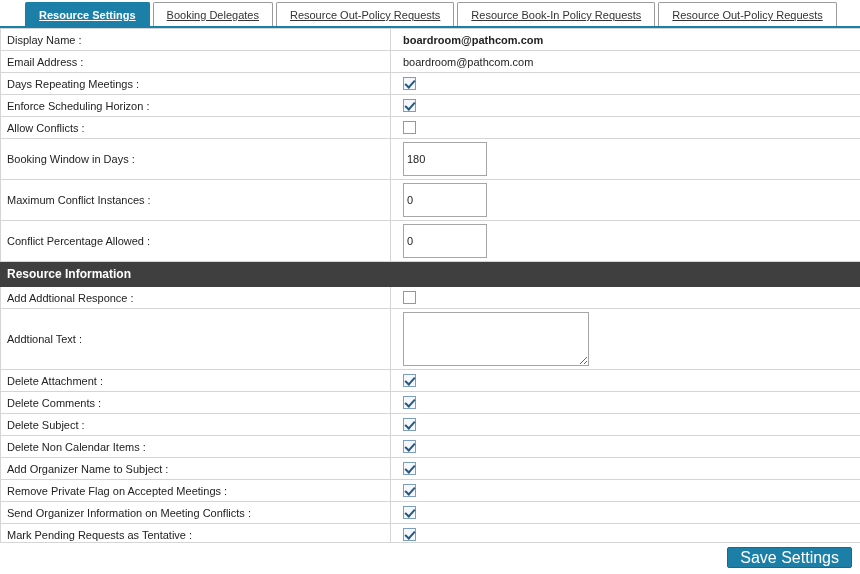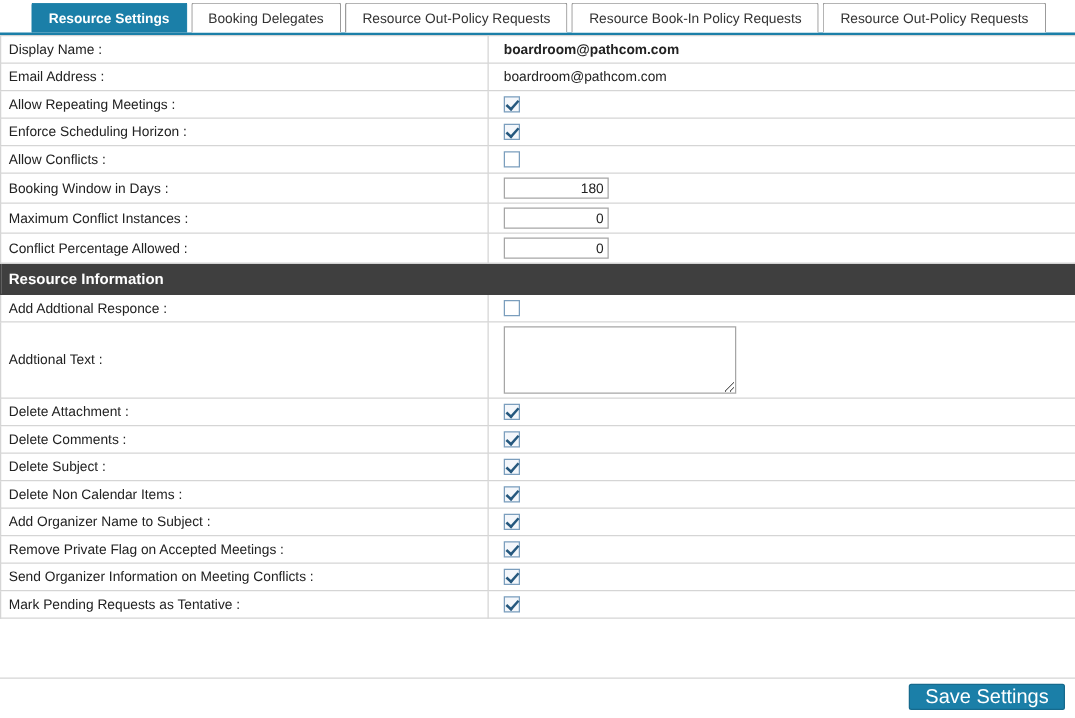--- a/index.html
+++ b/index.html
@@ -40,20 +40,21 @@
     margin-right: 3px;
     font-size: 11px;
     color: #333;
     background: #ffffff;
     border: 1px solid #9b9b9b;
     border-bottom: none;
     border-radius: 2px 2px 0 0;
     white-space: nowrap;
     cursor: pointer;
     box-sizing: border-box;
+    text-decoration: underline;
   }
   .tab.active {
     background: #1b7fa8;
     border-color: #1b7fa8;
     color: #ffffff;
     font-weight: bold;
   }
 
   
   .form {
@@ -113,30 +114,29 @@
     left: 3px;
     top: 0px;
     width: 4px;
     height: 8px;
     border: solid #25587e;
     border-width: 0 2px 2px 0;
     transform: rotate(42deg);
   }
   .txt {
     width: 84px;
-    height: 17px;
+    height: 34px;
     border: 1px solid #a6a6a6;
     background: #ffffff;
     font-family: "Liberation Sans", sans-serif;
     font-size: 11px;
     color: #222;
     padding: 1px 3px;
     box-sizing: border-box;
     vertical-align: middle;
-    text-align: right;
   }
   .area {
     width: 186px;
     height: 54px;
     border: 1px solid #a6a6a6;
     background: #ffffff;
     font-family: "Liberation Sans", sans-serif;
     font-size: 11px;
     resize: both;
     box-sizing: border-box;
@@ -194,21 +194,21 @@
         <td class="label">Display Name :</td>
         <td class="value bold-value">boardroom@pathcom.com</td>
       </tr>
       <tr>
         <td class="label">Email Address :</td>
         <td class="value">boardroom@pathcom.com</td>
       </tr>
 
 
       <tr>
-        <td class="label">Allow Repeating Meetings :</td>
+        <td class="label">Days Repeating Meetings :</td>
         <td class="value">
           <span class="cb checked"></span>
         </td>
       </tr>
       <tr>
         <td class="label">Enforce Scheduling Horizon :</td>
         <td class="value">
           <span class="cb checked"></span>
         </td>
       </tr>

